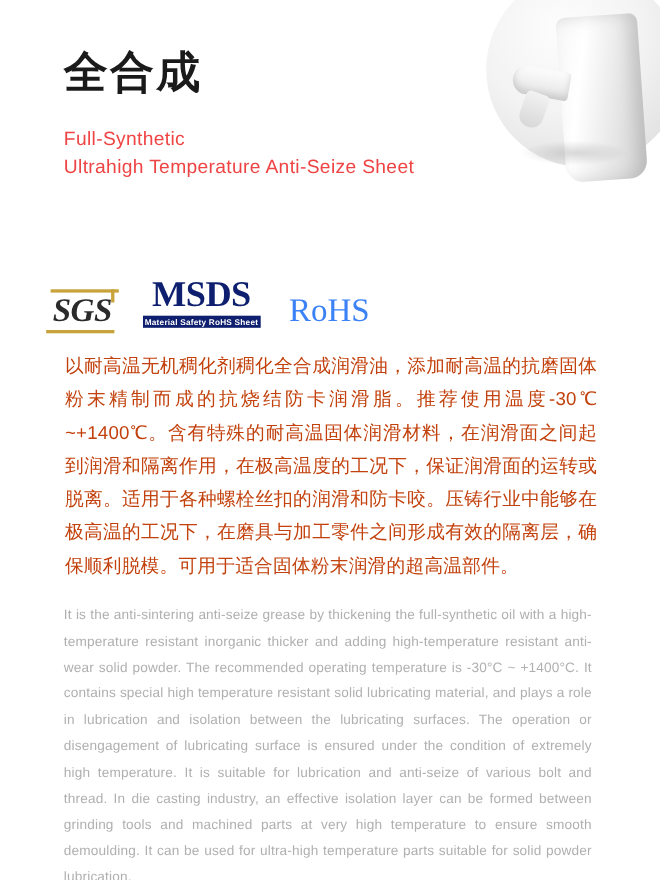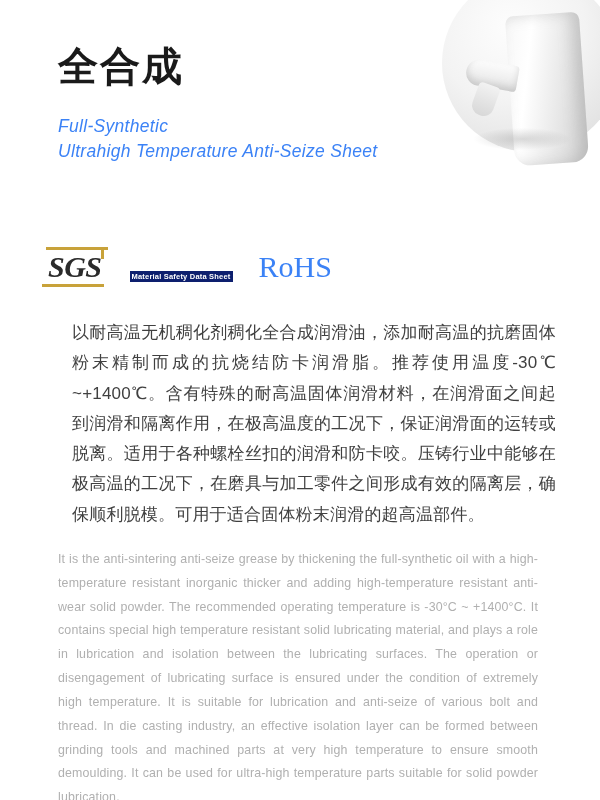--- a/index.html
+++ b/index.html
@@ -98,23 +98,22 @@
   .title-cn-2 {
     font-size: 40px;
     font-weight: bold;
     color: #d6007f;
     letter-spacing: 2px;
     line-height: 1.1;
     margin: 0;
   }
   .title-en {
     margin-top: 26px;
-    color: #3b82f6;
+    color: #ef4444;
     font-size: 17.5px;
-    font-style: italic;
     line-height: 1.45;
     letter-spacing: 0.3px;
   }
 
   
   .certs {
     position: absolute;
     left: 46px;
     top: 252px;
     display: flex;
@@ -175,25 +174,25 @@
     font-family: Liberation Serif, serif;
     font-size: 30px;
     color: #3b82f6;
     line-height: 1;
     letter-spacing: 0px;
   }
 
   
   .body-cn {
     position: absolute;
-    left: 72px;
+    left: 59px;
     top: 318px;
     width: 484px;
     font-size: 17px;
-    color: #404040;
+    color: #c2410c;
     line-height: 1.78;
     letter-spacing: 0.2px;
     text-align: justify;
   }
   .body-en {
     position: absolute;
     left: 58px;
     top: 548px;
     width: 480px;
     font-size: 12.4px;
@@ -227,21 +226,22 @@
   <div class="certs">
 
     <div class="cert-sgs">
       <div class="sgs-bar-top"></div>
       <div class="sgs-tick"></div>
       <div class="sgs-text">SGS</div>
       <div class="sgs-bar-bottom"></div>
     </div>
 
     <div class="cert-msds">
-      <div class="msds-sub">Material Safety Data Sheet</div>
+      <div class="msds-text">MSDS</div>
+      <div class="msds-sub">Material Safety RoHS Sheet</div>
     </div>
 
     <div class="cert-rohs">
       <div class="rohs-text">RoHS</div>
     </div>
 
   </div>
 
   <div class="body-cn">以耐高温无机稠化剂稠化全合成润滑油，添加耐高温的抗磨固体粉末精制而成的抗烧结防卡润滑脂。推荐使用温度-30℃ ~+1400℃。含有特殊的耐高温固体润滑材料，在润滑面之间起到润滑和隔离作用，在极高温度的工况下，保证润滑面的运转或脱离。适用于各种螺栓丝扣的润滑和防卡咬。压铸行业中能够在极高温的工况下，在磨具与加工零件之间形成有效的隔离层，确保顺利脱模。可用于适合固体粉末润滑的超高温部件。</div>
 

